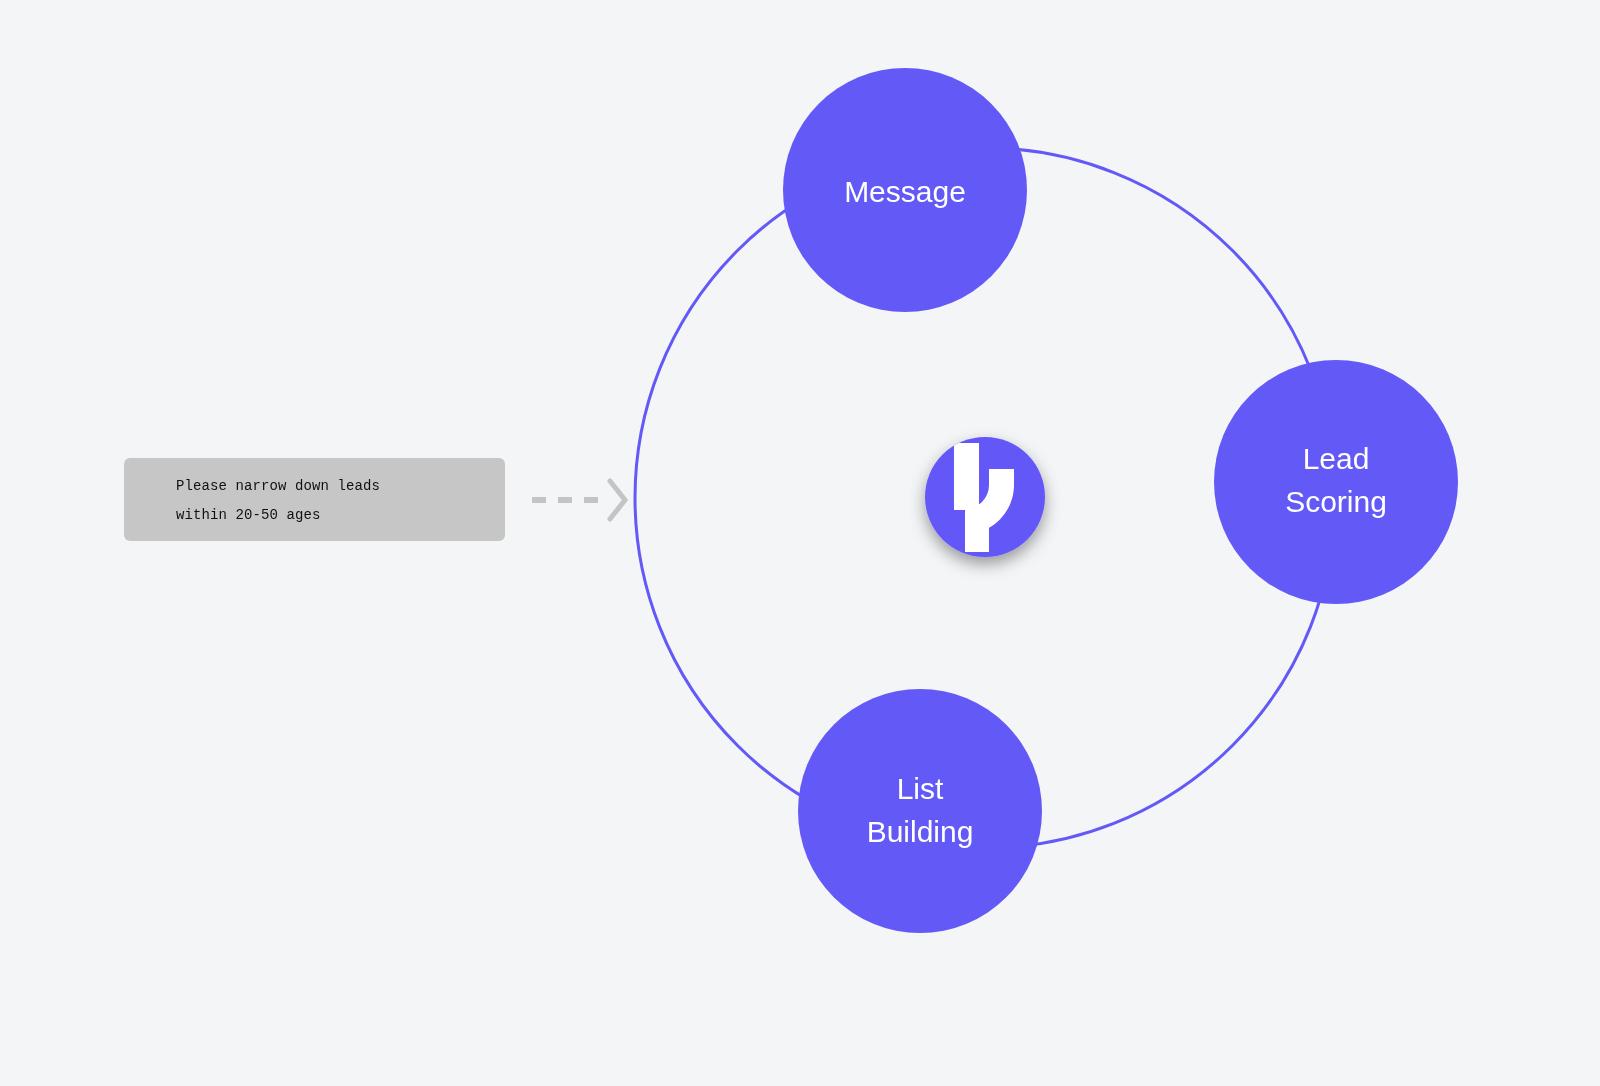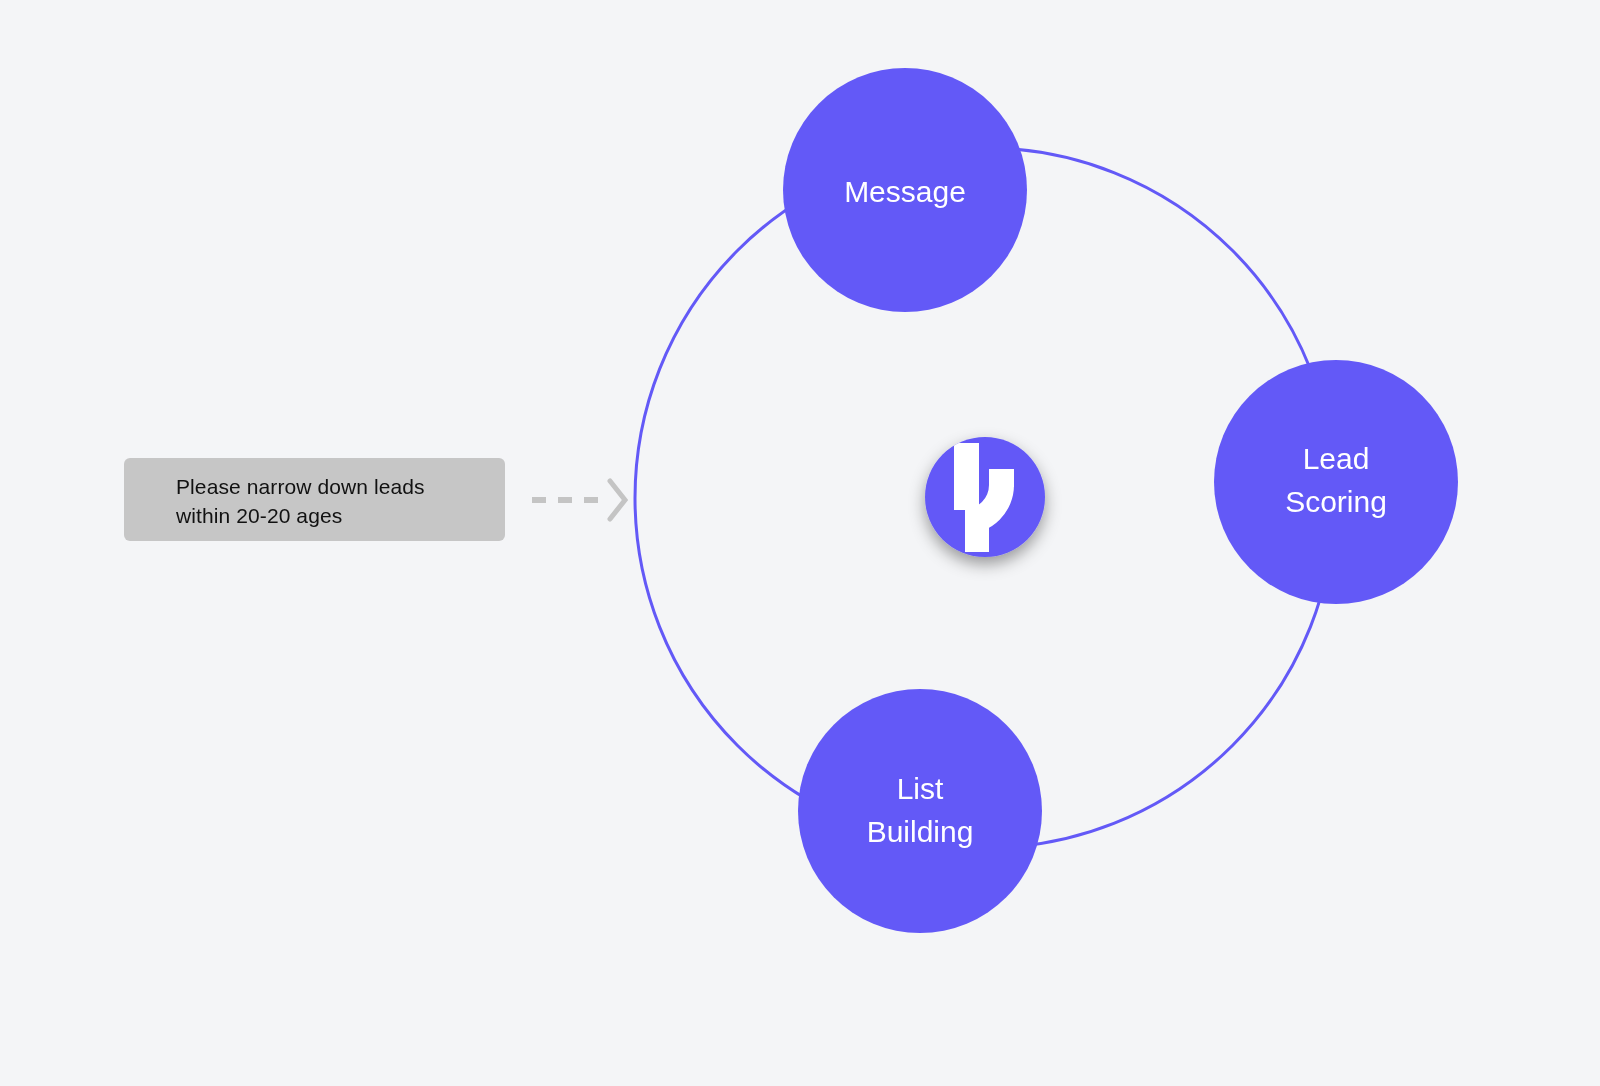--- a/index.html
+++ b/index.html
@@ -33,23 +33,23 @@
     width: 381px;
     height: 83px;
     background: #c6c6c6;
     border-radius: 6px;
     box-sizing: border-box;
     padding: 14px 0 0 52px;
   }
   .prompt-line {
     display: block;
     color: #111111;
-    font-size: 21px;
+    font-size: 14px;
     line-height: 29px;
-    font-family: Liberation Sans, sans-serif;
+    font-family: Liberation Mono, monospace;
     letter-spacing: 0.1px;
     white-space: nowrap;
   }
 
   
   .arrow-wrap {
     position: absolute;
     left: 528px;
     top: 472px;
     width: 104px;
@@ -75,21 +75,21 @@
     dominant-baseline: middle;
   }
 </style>
 </head>
 <body style="background: rgb(244, 245, 247);">
 
 <div id="stage">
 
   <div class="prompt-box">
     <span class="prompt-line">Please narrow down leads</span>
-    <span class="prompt-line">within 20-20 ages</span>
+    <span class="prompt-line">within 20-50 ages</span>
   </div>
 
   <div class="arrow-wrap">
     <svg width="104" height="56" viewBox="0 0 104 56" xmlns="http://www.w3.org/2000/svg" aria-hidden="true">
       <line x1="4" y1="28" x2="82" y2="28" stroke="#c4c4c4" stroke-width="6" stroke-dasharray="14 12" stroke-linecap="butt"></line>
       <polyline points="82,9 97,28 82,47" fill="none" stroke="#c4c4c4" stroke-width="5" stroke-linecap="round" stroke-linejoin="miter"></polyline>
     </svg>
   </div>
 
   <svg class="diagram-svg" viewBox="0 0 1600 1086" xmlns="http://www.w3.org/2000/svg">

